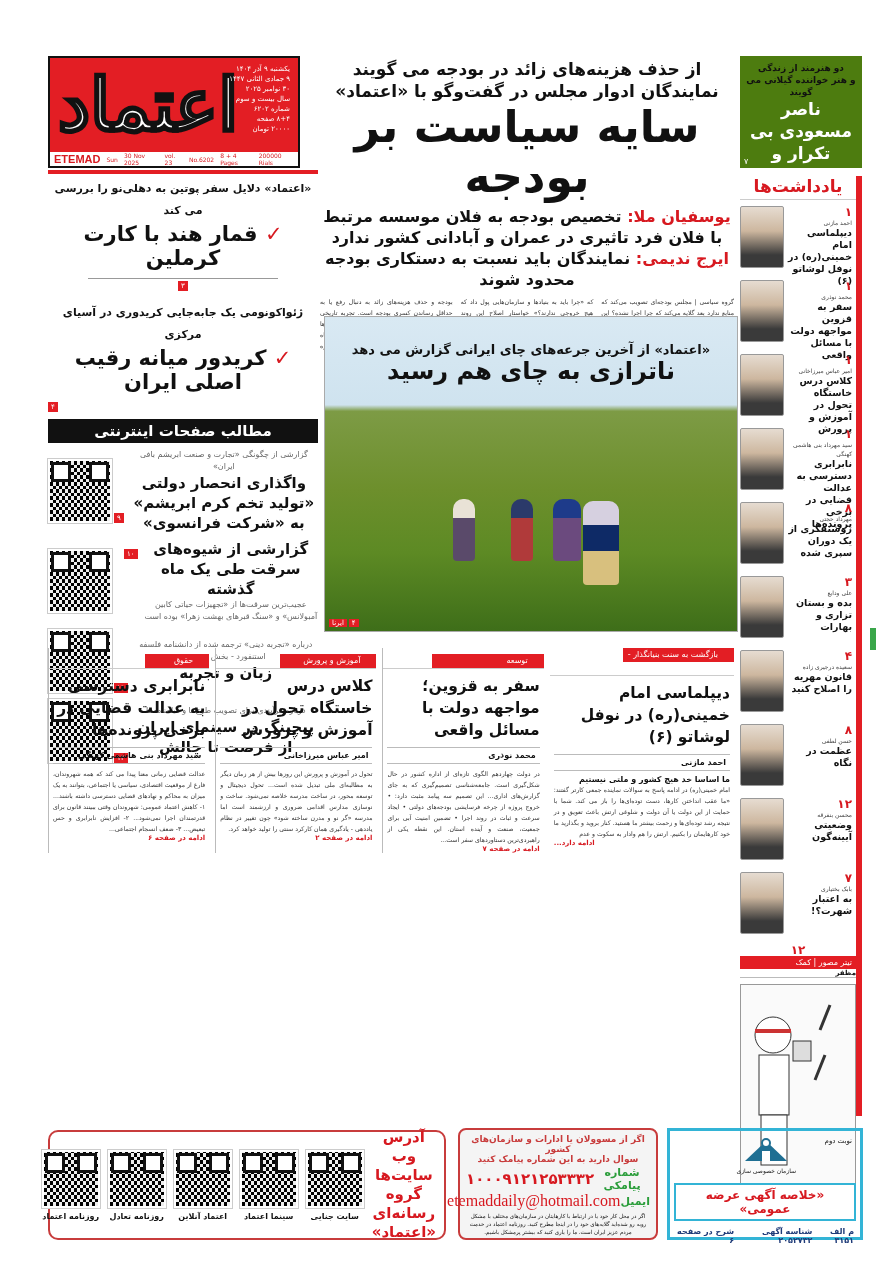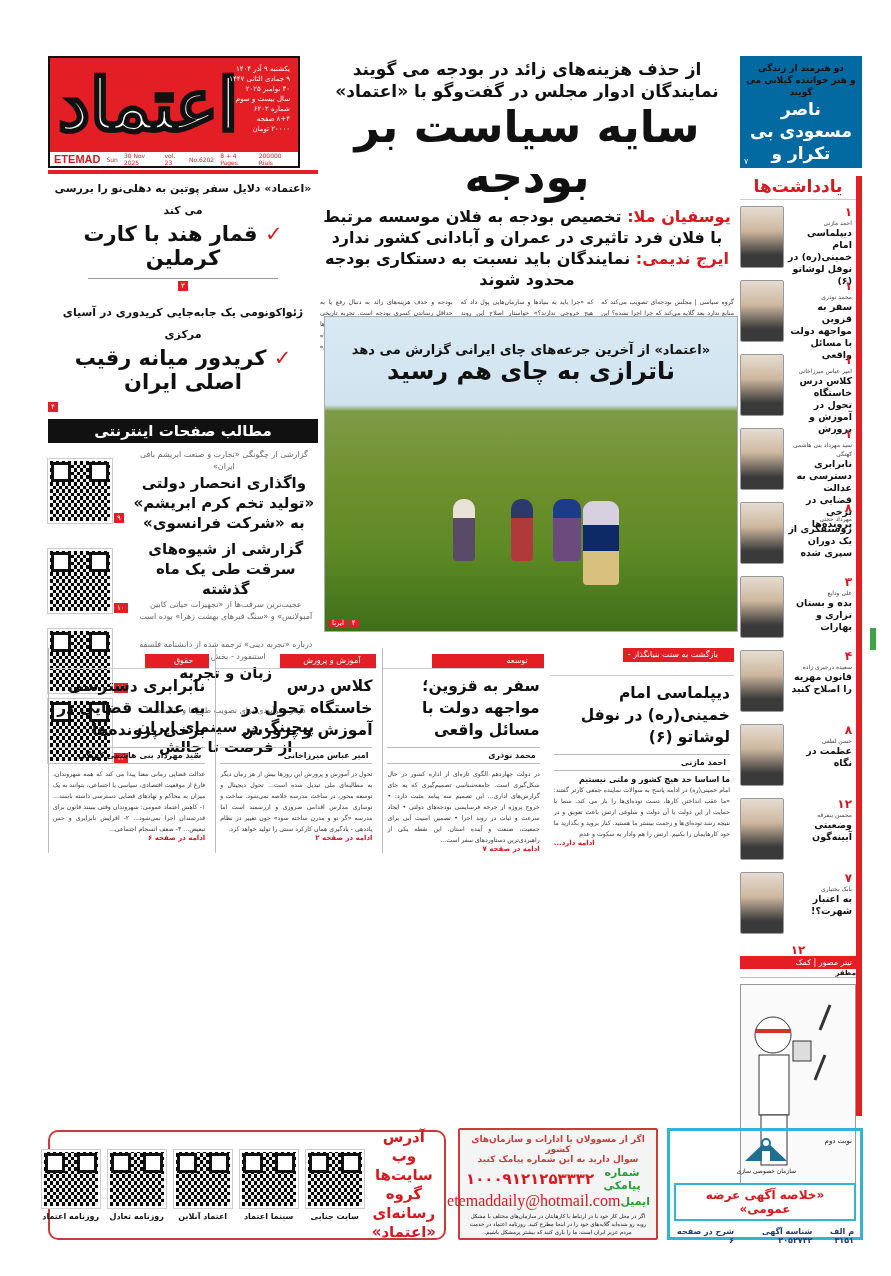--- a/index.html
+++ b/index.html
@@ -10,21 +10,21 @@
   
   .masthead{left:48px;top:56px;width:252px;height:112px;background:#e31e24;border:2px solid #111}
   .logo{position:absolute;left:8px;top:4px;font:bold 72px "DejaVu Serif",serif;color:#fff;-webkit-text-stroke:3px #111;letter-spacing:-4px;direction:rtl}
   .dateblock{position:absolute;right:8px;top:6px;font-size:7px;line-height:10px;color:#fff;text-align:right;width:80px}
   .mastfoot{position:absolute;left:0;bottom:0;width:100%;height:14px;background:#fff;display:flex;align-items:center;gap:6px;padding:0 4px;direction:ltr;font-size:6px;color:#d71920}
   .mastfoot b{font-size:11px;font-family:"Liberation Sans",sans-serif}
   
   .kicker{font-weight:bold;text-align:center;font-size:17px;line-height:22px}
   .bighead{font-weight:900;text-align:center;font-size:44px;line-height:50px;letter-spacing:-1px}
   
-  .promo{left:740px;top:56px;width:122px;height:112px;background:#0369a1;color:#111;text-align:center;padding:6px 4px}
+  .promo{left:740px;top:56px;width:122px;height:112px;background:#4d7c0f;color:#111;text-align:center;padding:6px 4px}
   .promo .s{font-size:9px;font-weight:bold;line-height:12px}
   .promo .b{font-size:17px;font-weight:bold;color:#fff;line-height:22px}
   .promo .pg{position:absolute;left:4px;bottom:2px;font-size:8px;color:#fff}
   .subhead{font-size:16px;font-weight:bold;text-align:center;line-height:21px}
   .body{font-size:6.2px;line-height:11px;color:#333;text-align:justify}
   .col-rule{border-left:1px solid #bbb}
   
   .leftcol{left:48px;top:170px;width:270px}
   .hl{font-weight:900;font-size:21px;text-align:center}
   .tick{color:#d71920;font-weight:normal}
@@ -60,21 +60,21 @@
   .sectag{height:14px;font-size:8px;line-height:14px;padding-right:16px;text-align:right}
   .secline{border-bottom:1px solid #ccc}
   .arthead{font-weight:900;font-size:15.5px;line-height:22px;text-align:right;margin:6px 4px}
   .byline{font-size:8px;font-weight:bold;text-align:right;border-top:1px solid #bbb;border-bottom:1px solid #bbb;padding:3px 4px;margin:0 4px 4px}
   .more{font-size:7px;color:#d71920;font-weight:bold}
   .sitebox{left:48px;top:1130px;width:398px;height:110px;border:2px solid #c83c3c;border-radius:10px;display:flex;align-items:center;gap:8px;padding:0 8px}
   .sitebox .lab{font-size:15px;color:#d71920;font-weight:bold;text-align:center;line-height:19px;width:76px}
   .qrsite{display:flex;flex-direction:column;align-items:center;gap:4px}
   .qrsite .qr{width:58px;height:58px}
   .qrsite span{font-size:8px;font-weight:bold}
-  .smsbox{left:458px;top:1128px;width:200px;height:112px;border:2px solid #c83c3c;border-radius:2px;text-align:center;padding:4px 6px;background:#f4f4f4}
+  .smsbox{left:458px;top:1128px;width:200px;height:112px;border:2px solid #c83c3c;border-radius:8px;text-align:center;padding:4px 6px;background:#f4f4f4}
   .adbox{left:667px;top:1128px;width:196px;height:112px;border:3px solid #33b4d6}
 </style>
 </head>
 <body>
 
 <div class="abs masthead">
   <div class="logo">اعتماد</div>
   <div class="dateblock">
     <div>یکشنبه ۹ آذر ۱۴۰۴</div>
     <div>۹ جمادی الثانی ۱۴۴۷</div>
@@ -142,21 +142,21 @@
     <div style="display:flex;align-items:flex-end;gap:2px">
         <span class="pgtag">۹</span>
         <div class="qr"></div>
       </div>
   </div>
   <div class="qrrow">
     <div class="qrtext">
       <div class="qbig">گزارشی از شیوه‌های سرقت طی یک ماه گذشته</div>
       <div class="qsmall">عجیب‌ترین سرقت‌ها از «تجهیزات حیاتی کابین آمبولانس» و «سنگ قبرهای بهشت زهرا» بوده است</div>
     </div>
-    <div style="display:flex;align-items:flex-end;gap:2px">
+    <div style="display:flex;align-items:flex-start;gap:12px">
         <span class="pgtag">۱۰</span>
         <div class="qr"></div>
       </div>
   </div>
   <div class="qrrow">
     <div class="qrtext">
       <div class="qsmall">درباره «تجربه دینی» ترجمه شده از دانشنامه فلسفه استنفورد - بخش نخست</div>
       <div class="qbig">زبان و تجربه</div>
     </div>
     <div style="display:flex;align-items:flex-end;gap:2px">

